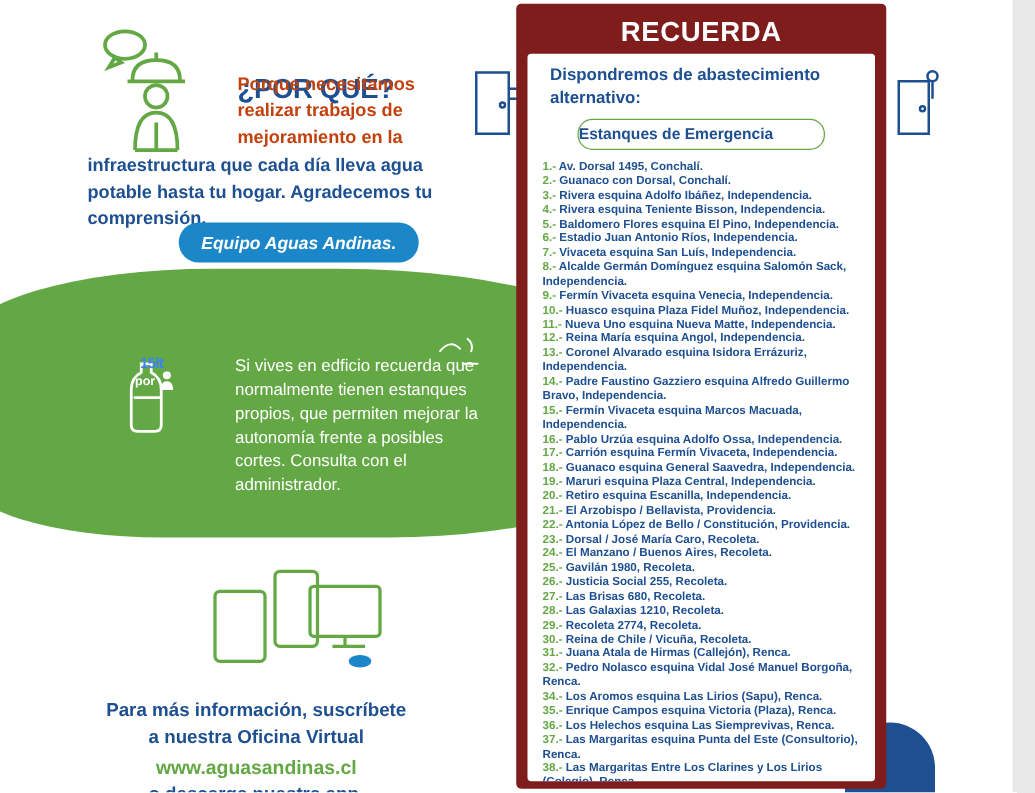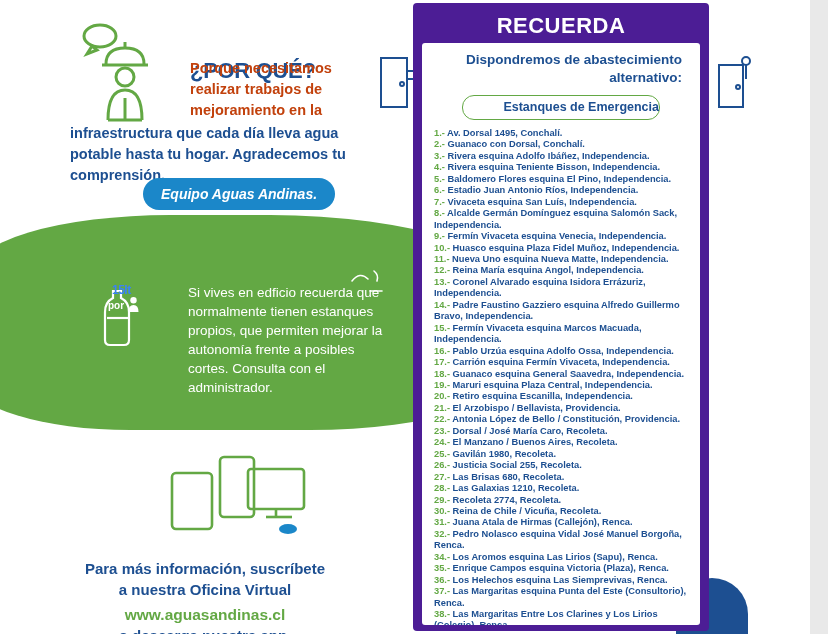--- a/index.html
+++ b/index.html
@@ -215,21 +215,21 @@
     height: 55px;
   }
 
   
   .card {
     position: absolute;
     left: 413px;
     top: 3px;
     width: 296px;
     height: 628px;
-    background: #4c1d95;
+    background: #7f1d1d;
     border-radius: 4px;
   }
   .card-title {
     position: absolute;
     left: 0;
     top: 10px;
     width: 296px;
     text-align: center;
     color: #ffffff;
     font-size: 22px;
@@ -241,32 +241,32 @@
     left: 9px;
     top: 40px;
     width: 278px;
     height: 582px;
     background: #ffffff;
     border-radius: 3px;
     overflow: hidden;
   }
   .card-sub {
     margin: 8px 18px 0 18px;
-    text-align: right;
+    text-align: left;
     color: #1d4f91;
     font-size: 13.5px;
     font-weight: bold;
     line-height: 18px;
   }
   .tank-pill {
     margin: 8px auto 0 auto;
     width: 196px;
     border: 1.4px solid #63a844;
     border-radius: 12px;
-    text-align: right;
+    text-align: left;
     color: #1d4f91;
     font-size: 12.5px;
     font-weight: bold;
     padding: 4px 0 5px 0;
   }
   .addr-list {
     margin: 8px 0 0 0;
     padding: 0 8px 0 12px;
     list-style: none;
   }

